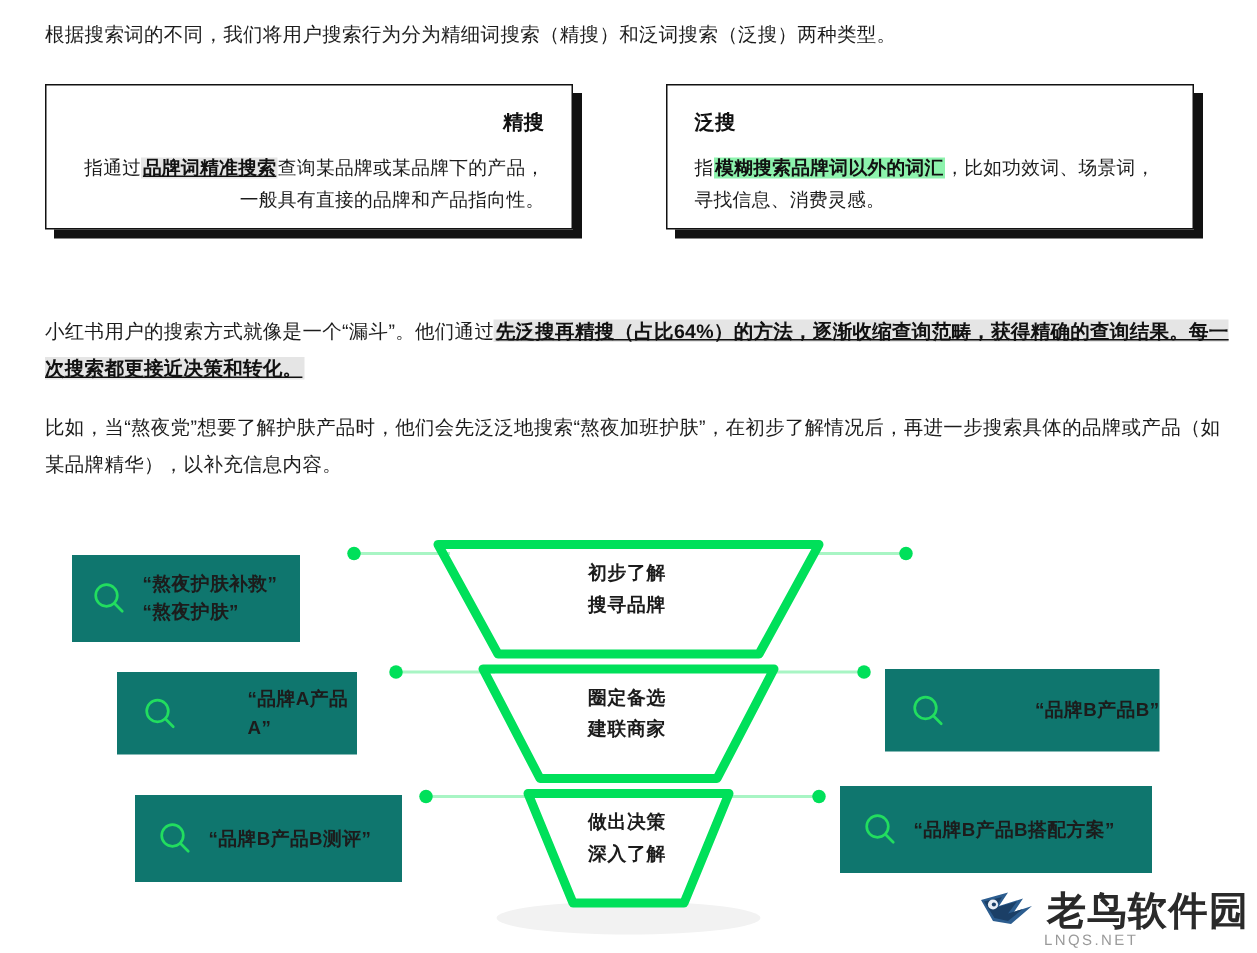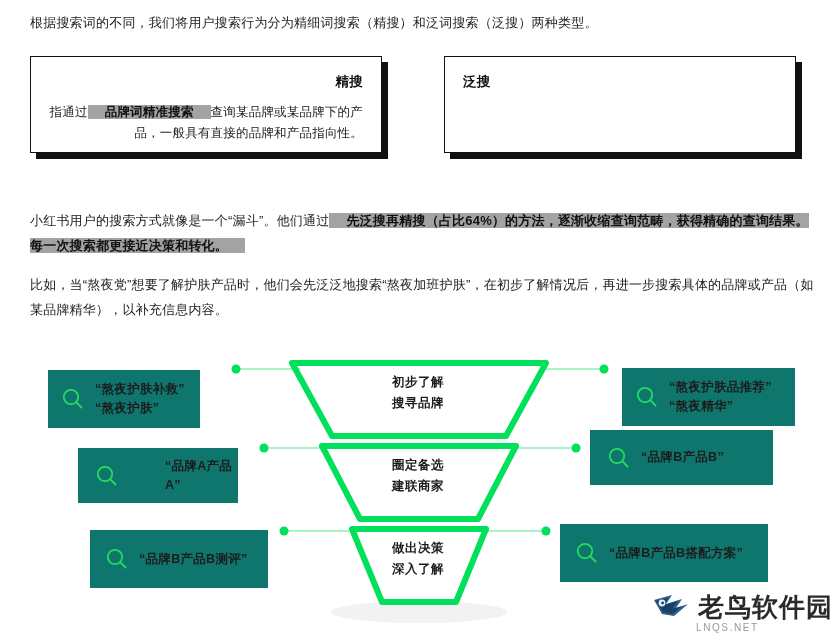--- a/index.html
+++ b/index.html
@@ -51,24 +51,25 @@
     letter-spacing: 0.3px;
   }
   .card-body {
     font-size: 12.5px;
     line-height: 21px;
     color: #1c1c1c;
     letter-spacing: 0.2px;
   }
 
   .hl {
-    background: #a3a3a3;
+    background: #e5e5e5;
     font-weight: bold;
     color: #111111;
-    padding: 0 17px;
+    padding: 0 1px;
+    text-decoration: underline;
   }
   .hl-soft {
     background: #8df3ad;
     font-weight: bold;
     color: #111111;
     padding: 0 1px;
   }
 
   
   .para {
@@ -133,21 +134,21 @@
     color: #1c1c1c;
     letter-spacing: 0.3px;
     white-space: pre-line;
   }
 
   .chip-l1 { left: 48px;  top: 20px;  width: 152px; height: 58px;  padding: 0 0 0 12px; }
   .chip-l2 { left: 78px;  top: 98px;  width: 160px; height: 55px;  padding: 0 0 0 16px; gap: 36px; }
   .chip-l3 { left: 90px;  top: 180px; width: 178px; height: 58px;  padding: 0 0 0 14px; }
 
   .chip-r1 { left: 622px; top: 18px;  width: 173px; height: 58px;  padding: 0 0 0 12px; }
-  .chip-r2 { left: 590px; top: 80px;  width: 183px; height: 55px;  padding: 0 0 0 16px; }
+  .chip-r2 { left: 590px; top: 96px;  width: 183px; height: 55px;  padding: 0 0 0 16px; justify-content: space-between; }
   .chip-r3 { left: 560px; top: 174px; width: 208px; height: 58px;  padding: 0 0 0 14px; }
 
   
   .watermark {
     position: absolute;
     left: 652px;
     top: 592px;
     display: flex;
   }
   .wm-text {
@@ -176,20 +177,21 @@
     <span>根据搜索词的不同，我们将用户搜索行为分为精细词搜索（精搜）和泛词搜索（泛搜）两种类型。</span>
   </div>
 
   <div class="card card-left">
     <div class="card-title">精搜</div>
     <div class="card-body"><span>指通过</span><span class="hl">品牌词精准搜索</span><span>查询某品牌或某品牌下的产品，一般具有直接的品牌和产品指向性。</span></div>
   </div>
 
   <div class="card card-right">
     <div class="card-title">泛搜</div>
+    <div class="card-body"><span>指</span><span class="hl-soft">模糊搜索品牌词以外的词汇</span><span>，比如功效词、场景词，寻找信息、消费灵感。</span></div>
   </div>
 
   <div class="para para-1"><span>小红书用户的搜索方式就像是一个“漏斗”。他们通过</span><span class="hl">先泛搜再精搜（占比64%）的方法，逐渐收缩查询范畴，获得精确的查询结果。每一次搜索都更接近决策和转化。</span></div>
 
   <div class="para para-2">
     <span>比如，当“熬夜党”想要了解护肤产品时，他们会先泛泛地搜索“熬夜加班护肤”，在初步了解情况后，再进一步搜索具体的品牌或产品（如某品牌精华），以补充信息内容。</span>
   </div>
 
   <div class="diagram">
 
@@ -264,30 +266,20 @@
     <div class="chip chip-l3">
       <span class="chip-icon">
         <svg viewBox="0 0 26 26" width="26" height="26" xmlns="http://www.w3.org/2000/svg">
           <circle cx="11" cy="11" r="7.2" fill="none" stroke="#22dd5f" stroke-width="1.8"></circle>
           <line x1="16.2" y1="16.2" x2="21.5" y2="21.5" stroke="#22dd5f" stroke-width="1.8" stroke-linecap="round"></line>
         </svg>
       </span>
       <span class="chip-text">“品牌B产品B测评”</span>
     </div>
 
-    <div class="chip chip-r1">
-      <span class="chip-icon">
-        <svg viewBox="0 0 26 26" width="26" height="26" xmlns="http://www.w3.org/2000/svg">
-          <circle cx="11" cy="11" r="7.2" fill="none" stroke="#22dd5f" stroke-width="1.8"></circle>
-          <line x1="16.2" y1="16.2" x2="21.5" y2="21.5" stroke="#22dd5f" stroke-width="1.8" stroke-linecap="round"></line>
-        </svg>
-      </span>
-      <span class="chip-text">“熬夜护肤品推荐”
-“熬夜精华”</span>
-    </div>
 
     <div class="chip chip-r2">
       <span class="chip-icon">
         <svg viewBox="0 0 26 26" width="26" height="26" xmlns="http://www.w3.org/2000/svg">
           <circle cx="11" cy="11" r="7.2" fill="none" stroke="#22dd5f" stroke-width="1.8"></circle>
           <line x1="16.2" y1="16.2" x2="21.5" y2="21.5" stroke="#22dd5f" stroke-width="1.8" stroke-linecap="round"></line>
         </svg>
       </span>
       <span class="chip-text">“品牌B产品B”</span>
     </div>

